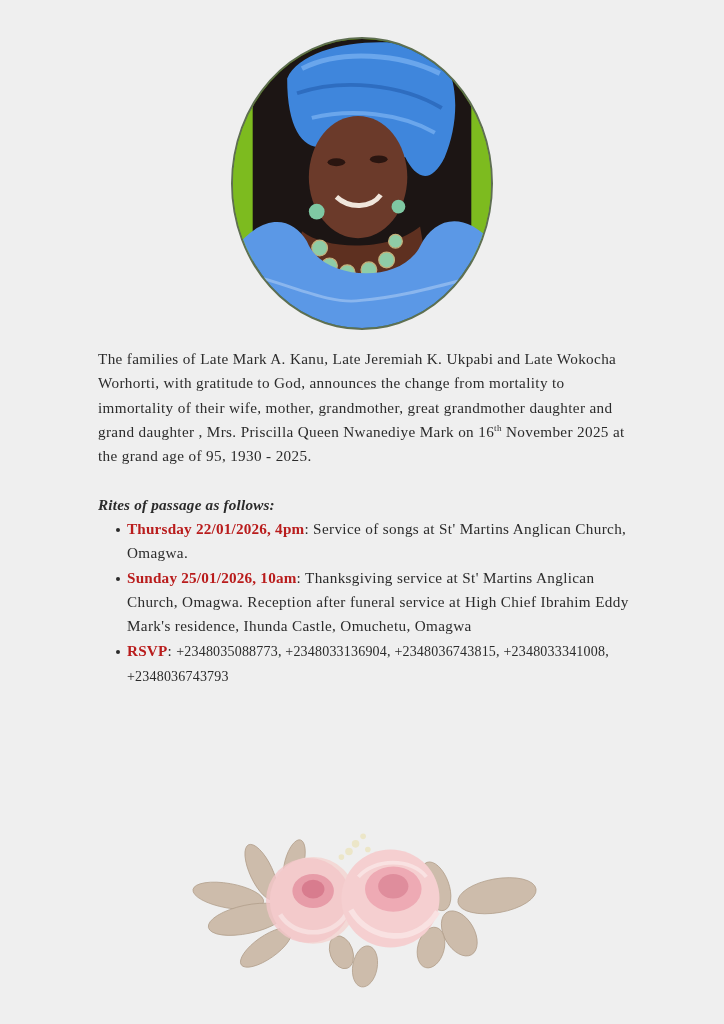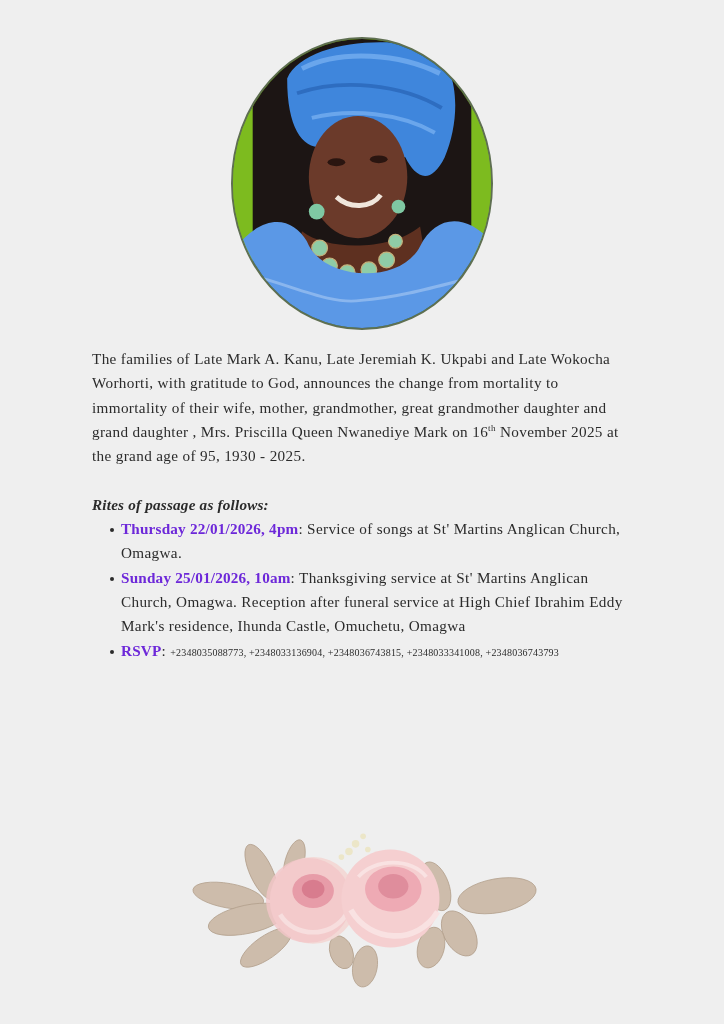--- a/index.html
+++ b/index.html
@@ -14,34 +14,34 @@
     position: absolute; left: 231px; top: 37px;
     width: 262px; height: 293px;
     border-radius: 50%;
     overflow: hidden;
     border: 2px solid #5f6f52;
     box-sizing: border-box;
     background: #7dbb1f;
   }
   .portrait-wrap svg { display: block; width: 100%; height: 100%; }
   .content {
-    position: absolute; left: 92px; top: 347px; width: 540px;
+    position: absolute; left: 98px; top: 347px; width: 540px;
     font-size: 15.2px; line-height: 24.3px; letter-spacing: 0.35px;
   }
   .content p { margin: 0; }
   .content sup { font-size: 9px; line-height: 0; vertical-align: 6px; }
   .rites-heading { margin-top: 24.3px !important; font-weight: bold; letter-spacing: 0.2px; font-style: italic; }
   ul.rites { list-style: none; margin: 0; padding: 0 0 0 17px; }
   ul.rites li { position: relative; padding-left: 12px; }
   ul.rites li::before {
     content: ""; position: absolute; left: 1px; top: 11px;
     width: 4px; height: 4px; border-radius: 50%; background: #2b2b2b;
   }
-  ul.rites li b { font-weight: bold; color: #6d28d9; letter-spacing: 0.2px; }
-  .phone { font-size: 10px; letter-spacing: 0.2px; }
+  ul.rites li b { font-weight: bold; color: #b91c1c; letter-spacing: 0.2px; }
+  .phone { font-size: 14px; letter-spacing: 0.2px; }
   .floral {
     position: absolute; left: 185px; top: 825px; width: 360px; height: 165px;
   }
   .floral svg { width: 100%; height: 100%; display: block; }
 </style>
 </head>
 <body>
 
 <div class="portrait-wrap">
   <svg viewBox="0 0 262 293" preserveAspectRatio="none">

